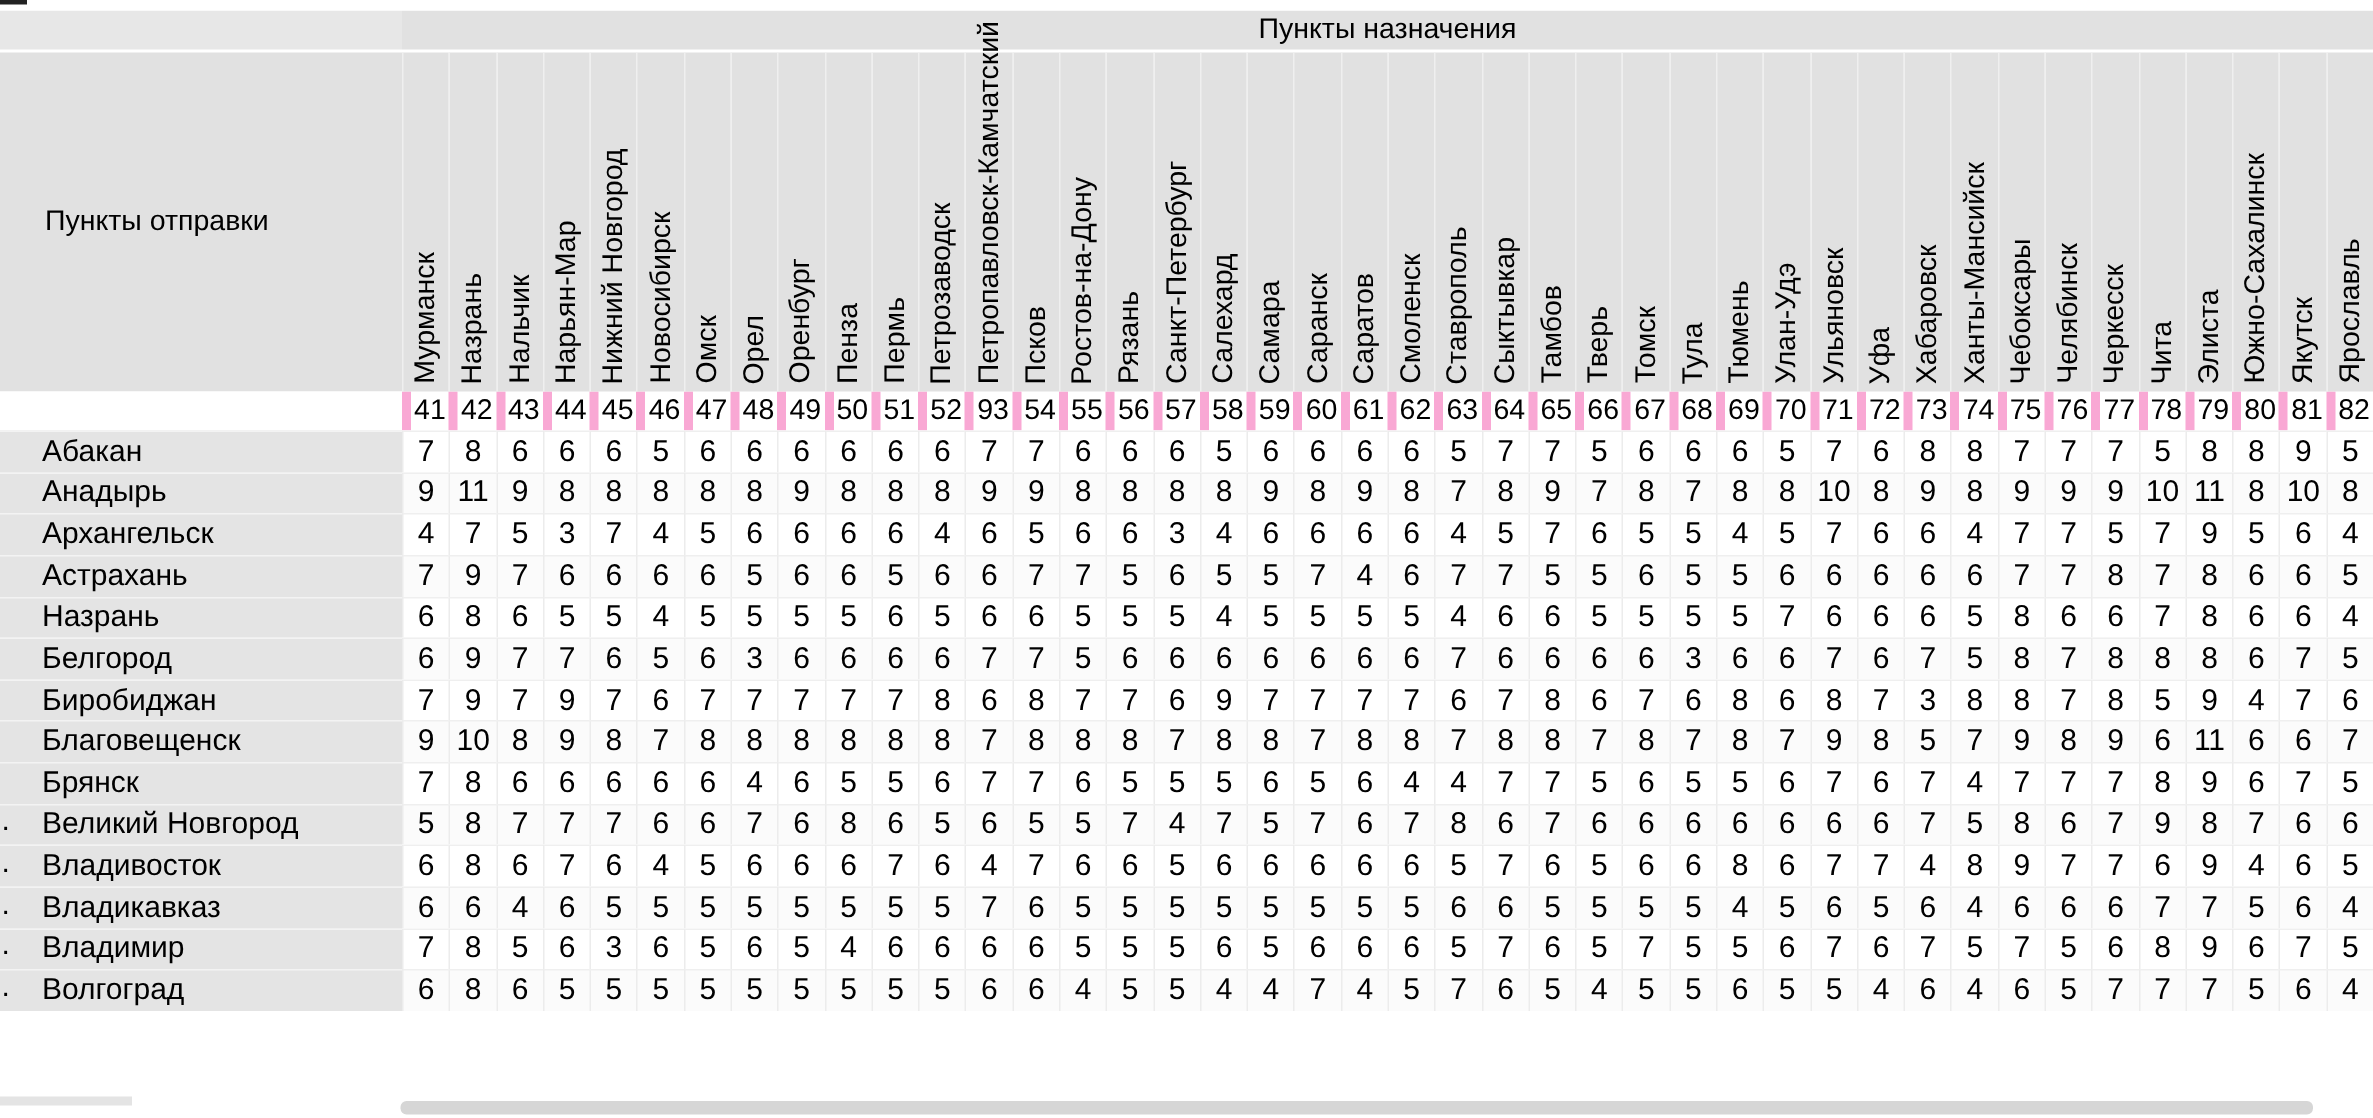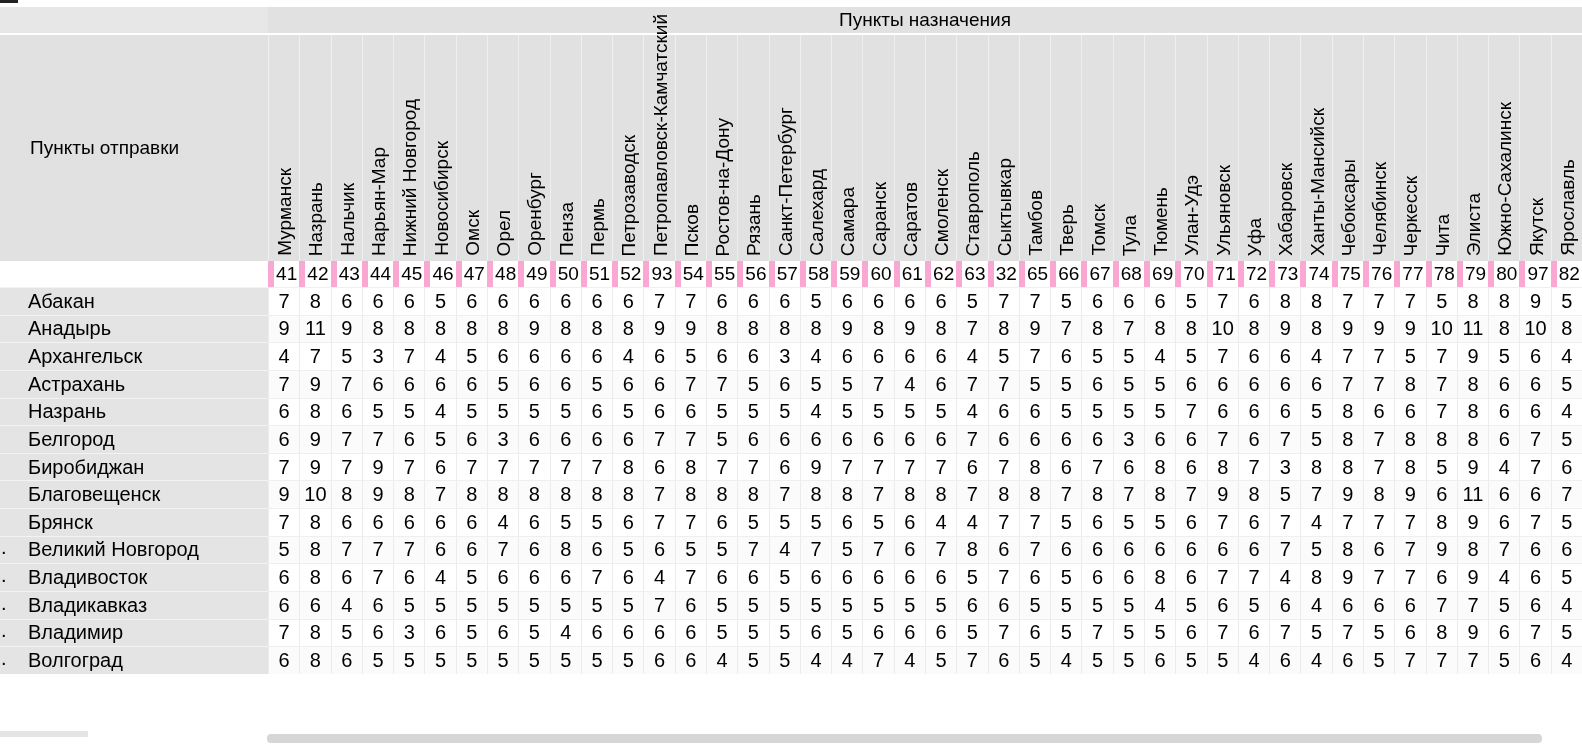--- a/index.html
+++ b/index.html
@@ -250,21 +250,21 @@
       <div class="ncell">
         <span>61</span>
       </div>
       <div class="ncell">
         <span>62</span>
       </div>
       <div class="ncell">
         <span>63</span>
       </div>
       <div class="ncell">
-        <span>32</span>
+        <span>64</span>
       </div>
       <div class="ncell">
         <span>65</span>
       </div>
       <div class="ncell">
         <span>66</span>
       </div>
       <div class="ncell">
         <span>67</span>
       </div>
@@ -301,21 +301,21 @@
       <div class="ncell">
         <span>78</span>
       </div>
       <div class="ncell">
         <span>79</span>
       </div>
       <div class="ncell">
         <span>80</span>
       </div>
       <div class="ncell">
-        <span>97</span>
+        <span>81</span>
       </div>
       <div class="ncell">
         <span>82</span>
       </div>
     </div>
 
   <div id="rows">
       <div class="grow row-data">
         <div class="rlabel">
           <span>Абакан</span>

